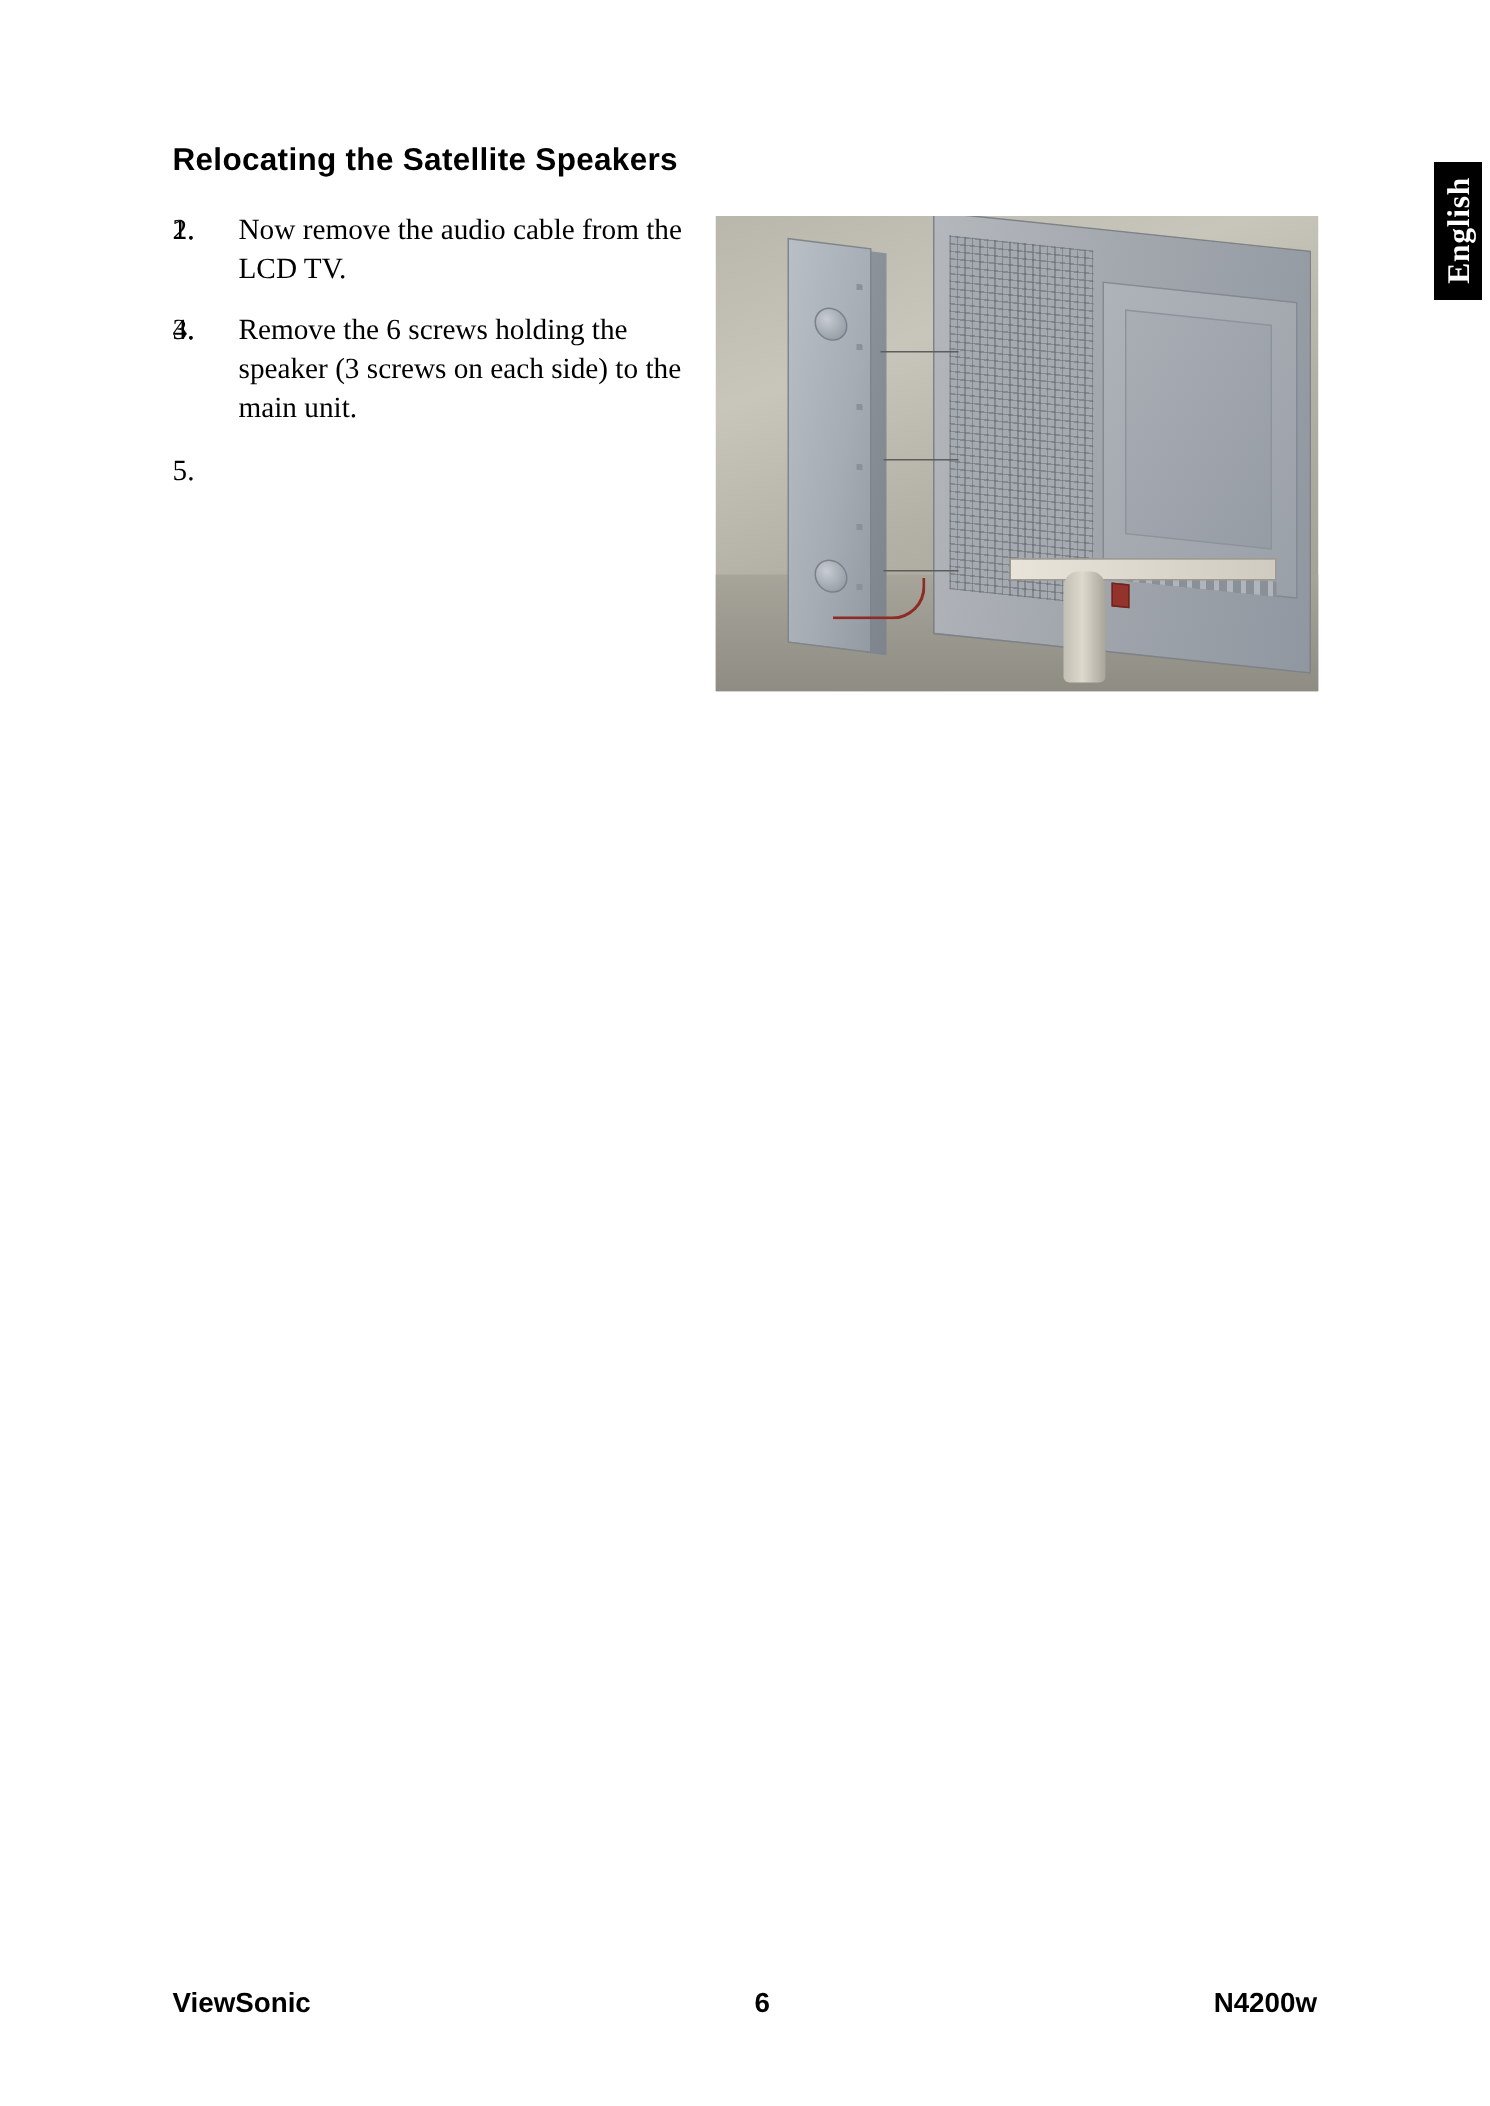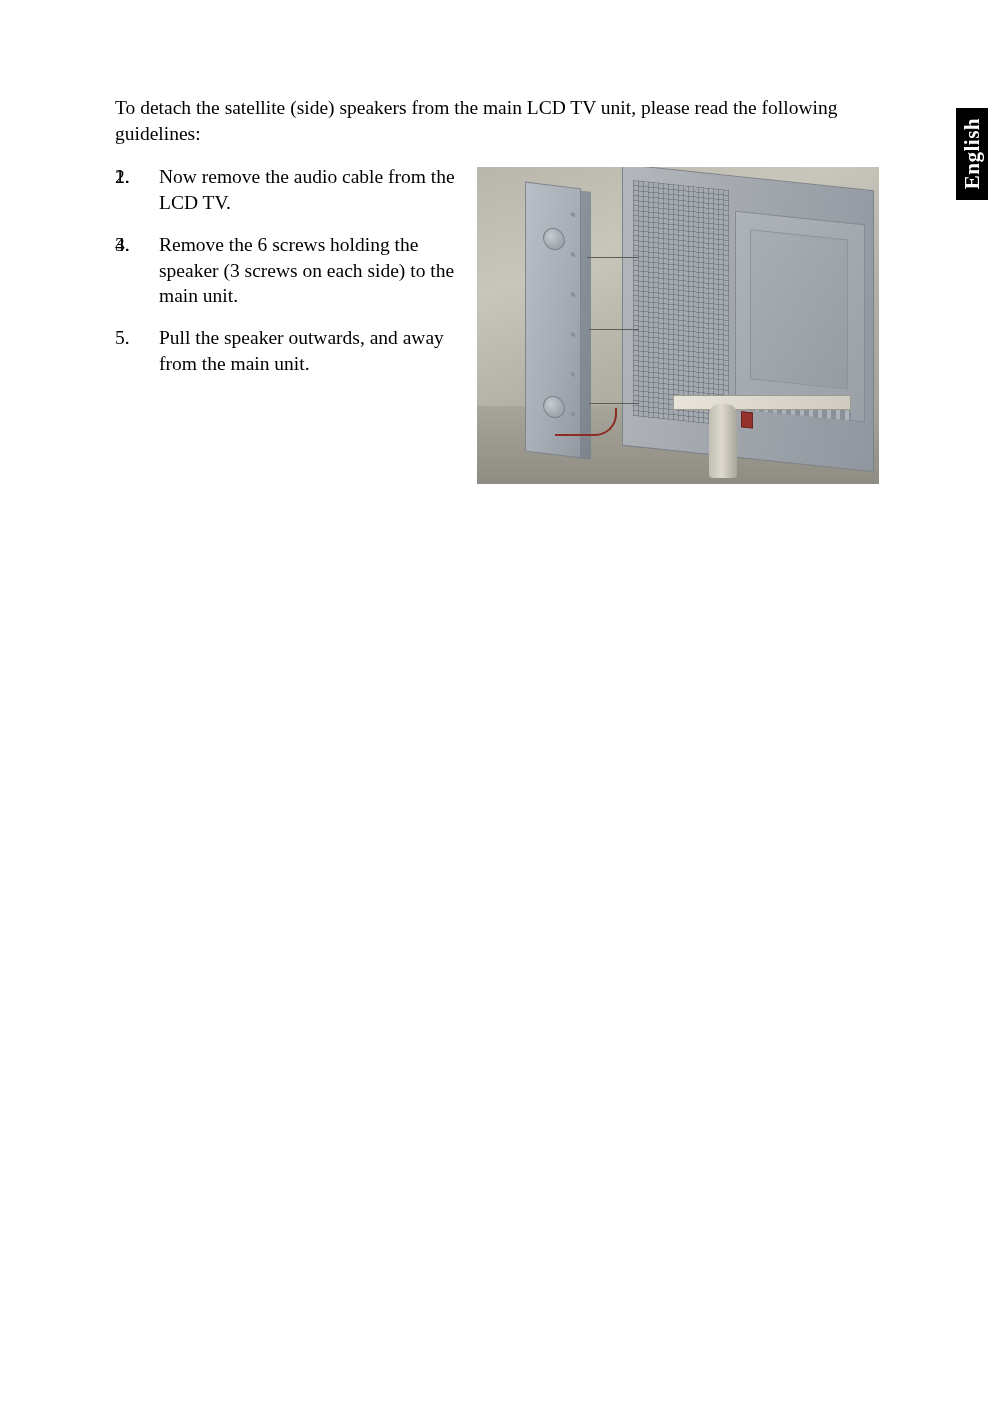--- a/index.html
+++ b/index.html
@@ -262,43 +262,42 @@
 <body>
 
 <div class="page">
 
   <div class="side-tab">
     <span>English</span>
   </div>
 
   <div class="content">
 
-
-    <p class="body-text">To detach the satellite (side) speakers from the main LCD TV unit, please read the following guidelines:</p>
+    <h1 class="section-title">Relocating the Satellite Speakers</h1>
+
 
     <div class="two-col">
 
       <ol class="steps">
         <li>
           <span class="num">1.</span>
         </li>
         <li>
           <span class="num">2.</span>
           <span>Now remove the audio cable from the LCD TV.</span>
         </li>
         <li>
           <span class="num">3.</span>
         </li>
         <li>
           <span class="num">4.</span>
           <span>Remove the 6 screws holding the speaker (3 screws on each side) to the main unit.</span>
         </li>
         <li>
           <span class="num">5.</span>
-          <span>Pull the speaker outwards, and away from the main unit.</span>
         </li>
       </ol>
 
       <div class="figure">
         <div class="scene"></div>
         <div class="floor"></div>
 
         <div class="tv-body">
           <div class="tv-mesh"></div>
           <div class="tv-panel">
@@ -323,14 +322,19 @@
 
         <div class="stand-bar"></div>
         <div class="stand-neck"></div>
       </div>
 
     </div>
 
 
   </div>
 
+  <div class="footer">
+    <div class="left">ViewSonic</div>
+    <div class="center">6</div>
+    <div class="right">N4200w</div>
+  </div>
 
 </div>
 
 </body></html>

